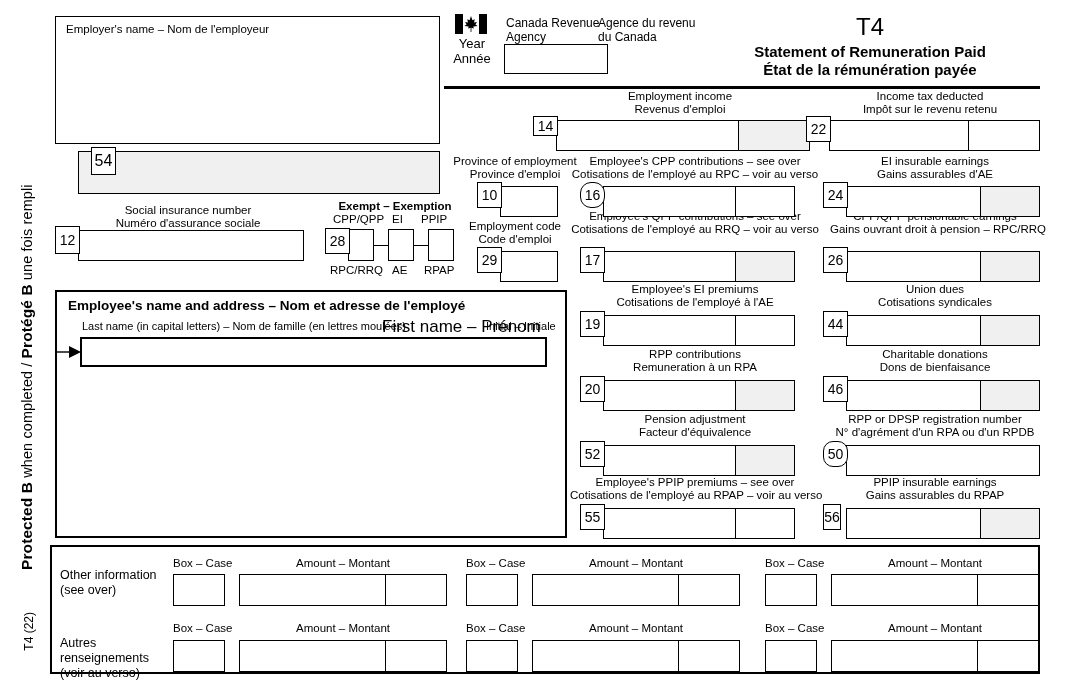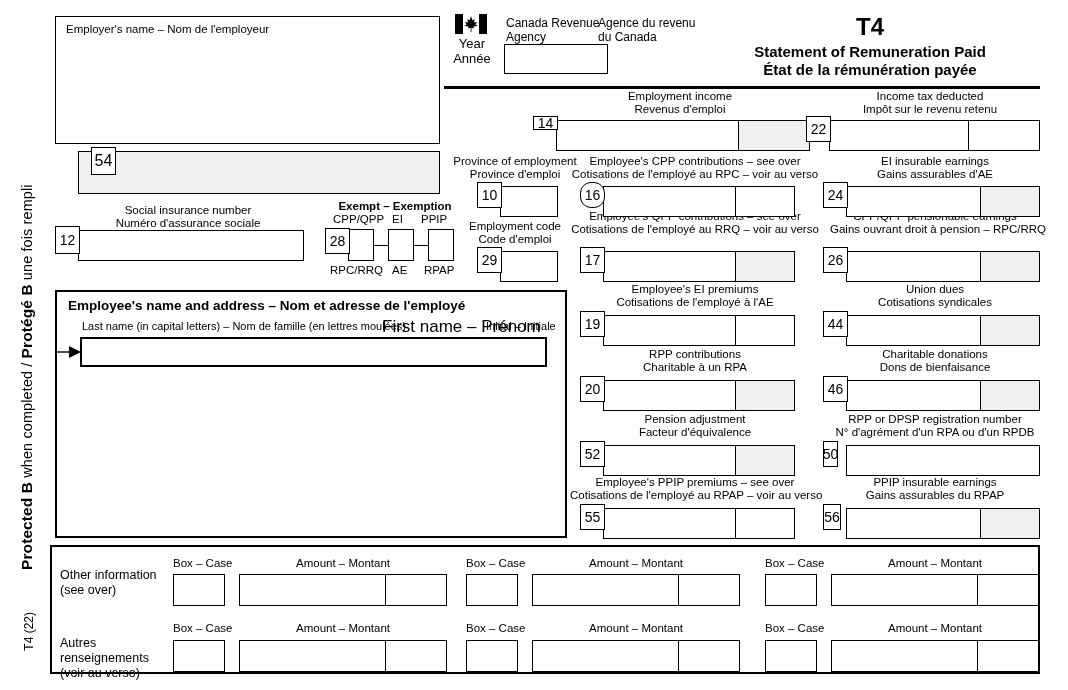--- a/index.html
+++ b/index.html
@@ -154,21 +154,21 @@
     left: 444px; top: 86px; width: 596px; height: 3px; background: #000;
   }
   #flag { left: 455px; top: 14px; width: 32px; height: 20px; }
   #year-label { left: 450px; top: 36px; width: 44px; text-align: center; font-size: 13px; line-height: 15px; }
   #year-box {
     left: 504px; top: 44px; width: 104px; height: 30px;
     border: 1px solid #000; background: #fff;
   }
   #cra-en { left: 506px; top: 16px; font-size: 12px; line-height: 14px; }
   #cra-fr { left: 598px; top: 16px; font-size: 12px; line-height: 14px; }
-  #t4-title { left: 700px; top: 13px; width: 340px; text-align: center; font-size: 24px; font-weight: bold; }
+  #t4-title { left: 700px; top: 13px; width: 340px; text-align: center; font-size: 24px; font-weight: normal; }
   #t4-sub-en { left: 700px; top: 43px; width: 340px; text-align: center; font-size: 15px; font-weight: bold; }
   #t4-sub-fr { left: 700px; top: 61px; width: 340px; text-align: center; font-size: 15px; font-weight: bold; }
 
   
   #bottom-panel {
     left: 50px; top: 545px; width: 990px; height: 129px;
     border: 2px solid #000; background: #fff;
   }
   .oi-label { position: absolute; font-size: 12.5px; line-height: 15px; white-space: nowrap; }
   .oi-head  { position: absolute; font-size: 11.5px; white-space: nowrap; text-align: center; }
@@ -242,21 +242,21 @@
 <div class="abs" id="t4-title">T4</div>
 <div class="abs" id="t4-sub-en">Statement of Remuneration Paid</div>
 <div class="abs" id="t4-sub-fr">État de la rémunération payée</div>
 
 <div id="grid-host">
     <div class="caption" style="left: 530px; top: 90px; width: 300px;"><span>Employment income</span><br><span>Revenus d'emploi</span></div>
     <div class="fbox-body" style="left: 556px; top: 120px; width: 254px; height: 31px;">
       <div class="fbox-dollars"></div>
       <div class="fbox-cents shaded" style="width: 70px;"></div>
     </div>
-    <div class="fbox-num" style="left: 533px; top: 116px; width: 25px; height: 14px;">14</div>
+    <div class="fbox-num" style="left: 533px; top: 116px; width: 25px; height: 20px;">14</div>
     <div class="caption" style="left: 800px; top: 90px; width: 260px;"><span>Income tax deducted</span><br><span>Impôt sur le revenu retenu</span></div>
     <div class="fbox-body" style="left: 829px; top: 120px; width: 211px; height: 31px;">
       <div class="fbox-dollars"></div>
       <div class="fbox-cents plain" style="width: 70px;"></div>
     </div>
     <div class="fbox-num" style="left: 806px; top: 116px; width: 25px; height: 26px;">22</div>
     <div class="caption" style="left: 450px; top: 155px; width: 130px;"><span>Province of employment</span><br><span>Province d'emploi</span></div>
     <div class="fbox-body" style="left: 500px; top: 186px; width: 58px; height: 31px;">
       <div style="flex: 1 1 0%;"></div>
     </div>
@@ -295,21 +295,21 @@
       <div class="fbox-dollars"></div>
       <div class="fbox-cents plain" style="width: 58px;"></div>
     </div>
     <div class="fbox-num" style="left: 580px; top: 311px; width: 25px; height: 26px;">19</div>
     <div class="caption" style="left: 830px; top: 283px; width: 210px;"><span>Union dues</span><br><span>Cotisations syndicales</span></div>
     <div class="fbox-body" style="left: 846px; top: 315px; width: 194px; height: 31px;">
       <div class="fbox-dollars"></div>
       <div class="fbox-cents shaded" style="width: 58px;"></div>
     </div>
     <div class="fbox-num" style="left: 823px; top: 311px; width: 25px; height: 26px;">44</div>
-    <div class="caption" style="left: 570px; top: 348px; width: 250px;"><span>RPP contributions</span><br><span>Charitable à un RPA</span></div>
+    <div class="caption" style="left: 570px; top: 348px; width: 250px;"><span>RPP contributions</span><br><span>Remuneration à un RPA</span></div>
     <div class="fbox-body" style="left: 603px; top: 380px; width: 192px; height: 31px;">
       <div class="fbox-dollars"></div>
       <div class="fbox-cents shaded" style="width: 58px;"></div>
     </div>
     <div class="fbox-num" style="left: 580px; top: 376px; width: 25px; height: 26px;">20</div>
     <div class="caption" style="left: 830px; top: 348px; width: 210px;"><span>Charitable donations</span><br><span>Dons de bienfaisance</span></div>
     <div class="fbox-body" style="left: 846px; top: 380px; width: 194px; height: 31px;">
       <div class="fbox-dollars"></div>
       <div class="fbox-cents shaded" style="width: 58px;"></div>
     </div>
@@ -317,21 +317,21 @@
     <div class="caption" style="left: 570px; top: 413px; width: 250px;"><span>Pension adjustment</span><br><span>Facteur d'équivalence</span></div>
     <div class="fbox-body" style="left: 603px; top: 445px; width: 192px; height: 31px;">
       <div class="fbox-dollars"></div>
       <div class="fbox-cents shaded" style="width: 58px;"></div>
     </div>
     <div class="fbox-num" style="left: 580px; top: 441px; width: 25px; height: 26px;">52</div>
     <div class="caption" style="left: 830px; top: 413px; width: 210px;"><span>RPP or DPSP registration number</span><br><span>N° d'agrément d'un RPA ou d'un RPDB</span></div>
     <div class="fbox-body" style="left: 846px; top: 445px; width: 194px; height: 31px;">
       <div style="flex: 1 1 0%;"></div>
     </div>
-    <div class="fbox-num" style="left: 823px; top: 441px; width: 15px; height: 26px;">50</div>
+    <div class="fbox-num" style="left: 823px; top: 441px; width: 25px; height: 26px; border-radius: 10px;">50</div>
     <div class="caption" style="left: 570px; top: 476px; width: 250px;"><span>Employee's PPIP premiums – see over</span><br><span>Cotisations de l'employé au RPAP – voir au verso</span></div>
     <div class="fbox-body" style="left: 603px; top: 508px; width: 192px; height: 31px;">
       <div class="fbox-dollars"></div>
       <div class="fbox-cents plain" style="width: 58px;"></div>
     </div>
     <div class="fbox-num" style="left: 580px; top: 504px; width: 25px; height: 26px;">55</div>
     <div class="caption" style="left: 830px; top: 476px; width: 210px;"><span>PPIP insurable earnings</span><br><span>Gains assurables du RPAP</span></div>
     <div class="fbox-body" style="left: 846px; top: 508px; width: 194px; height: 31px;">
       <div class="fbox-dollars"></div>
       <div class="fbox-cents shaded" style="width: 58px;"></div>

